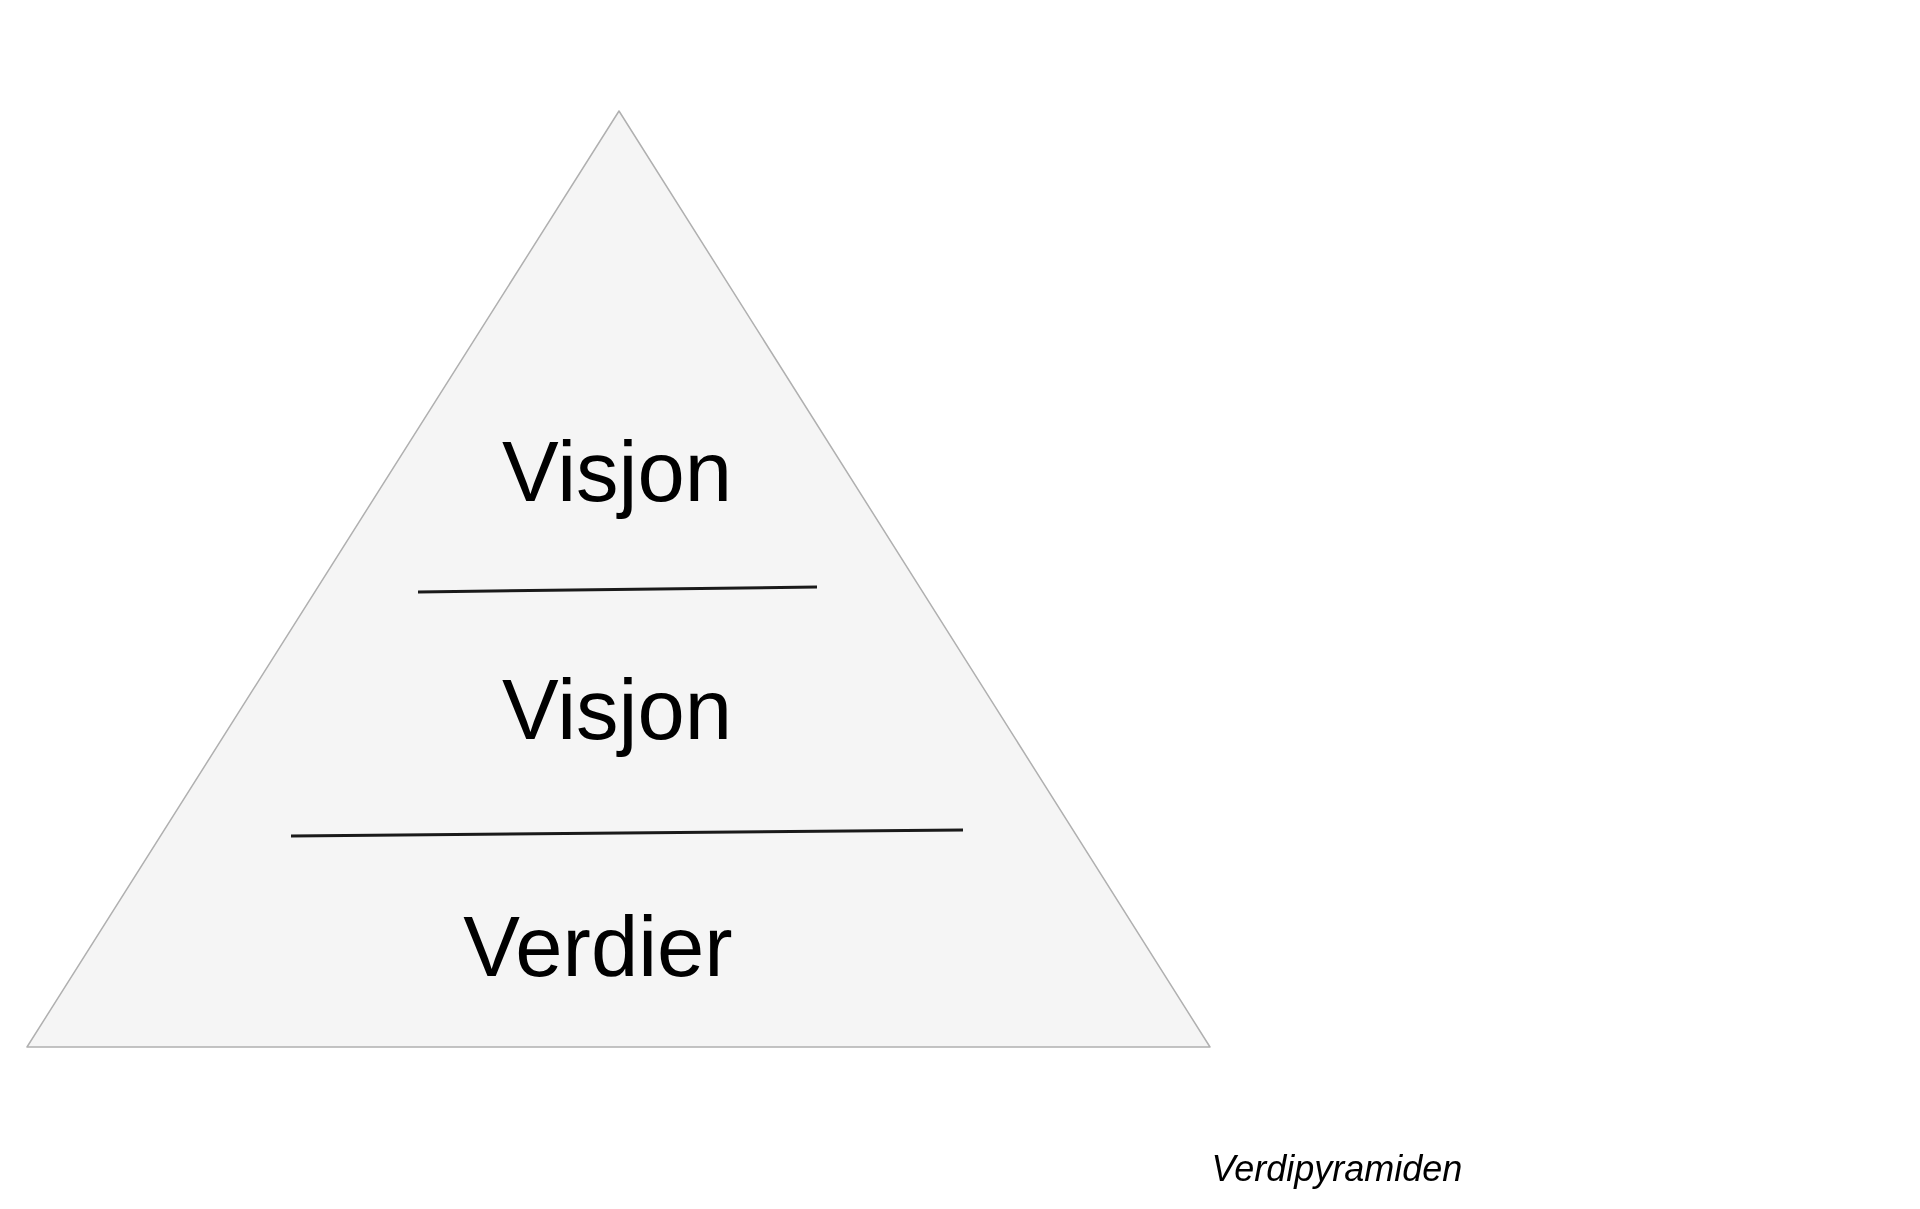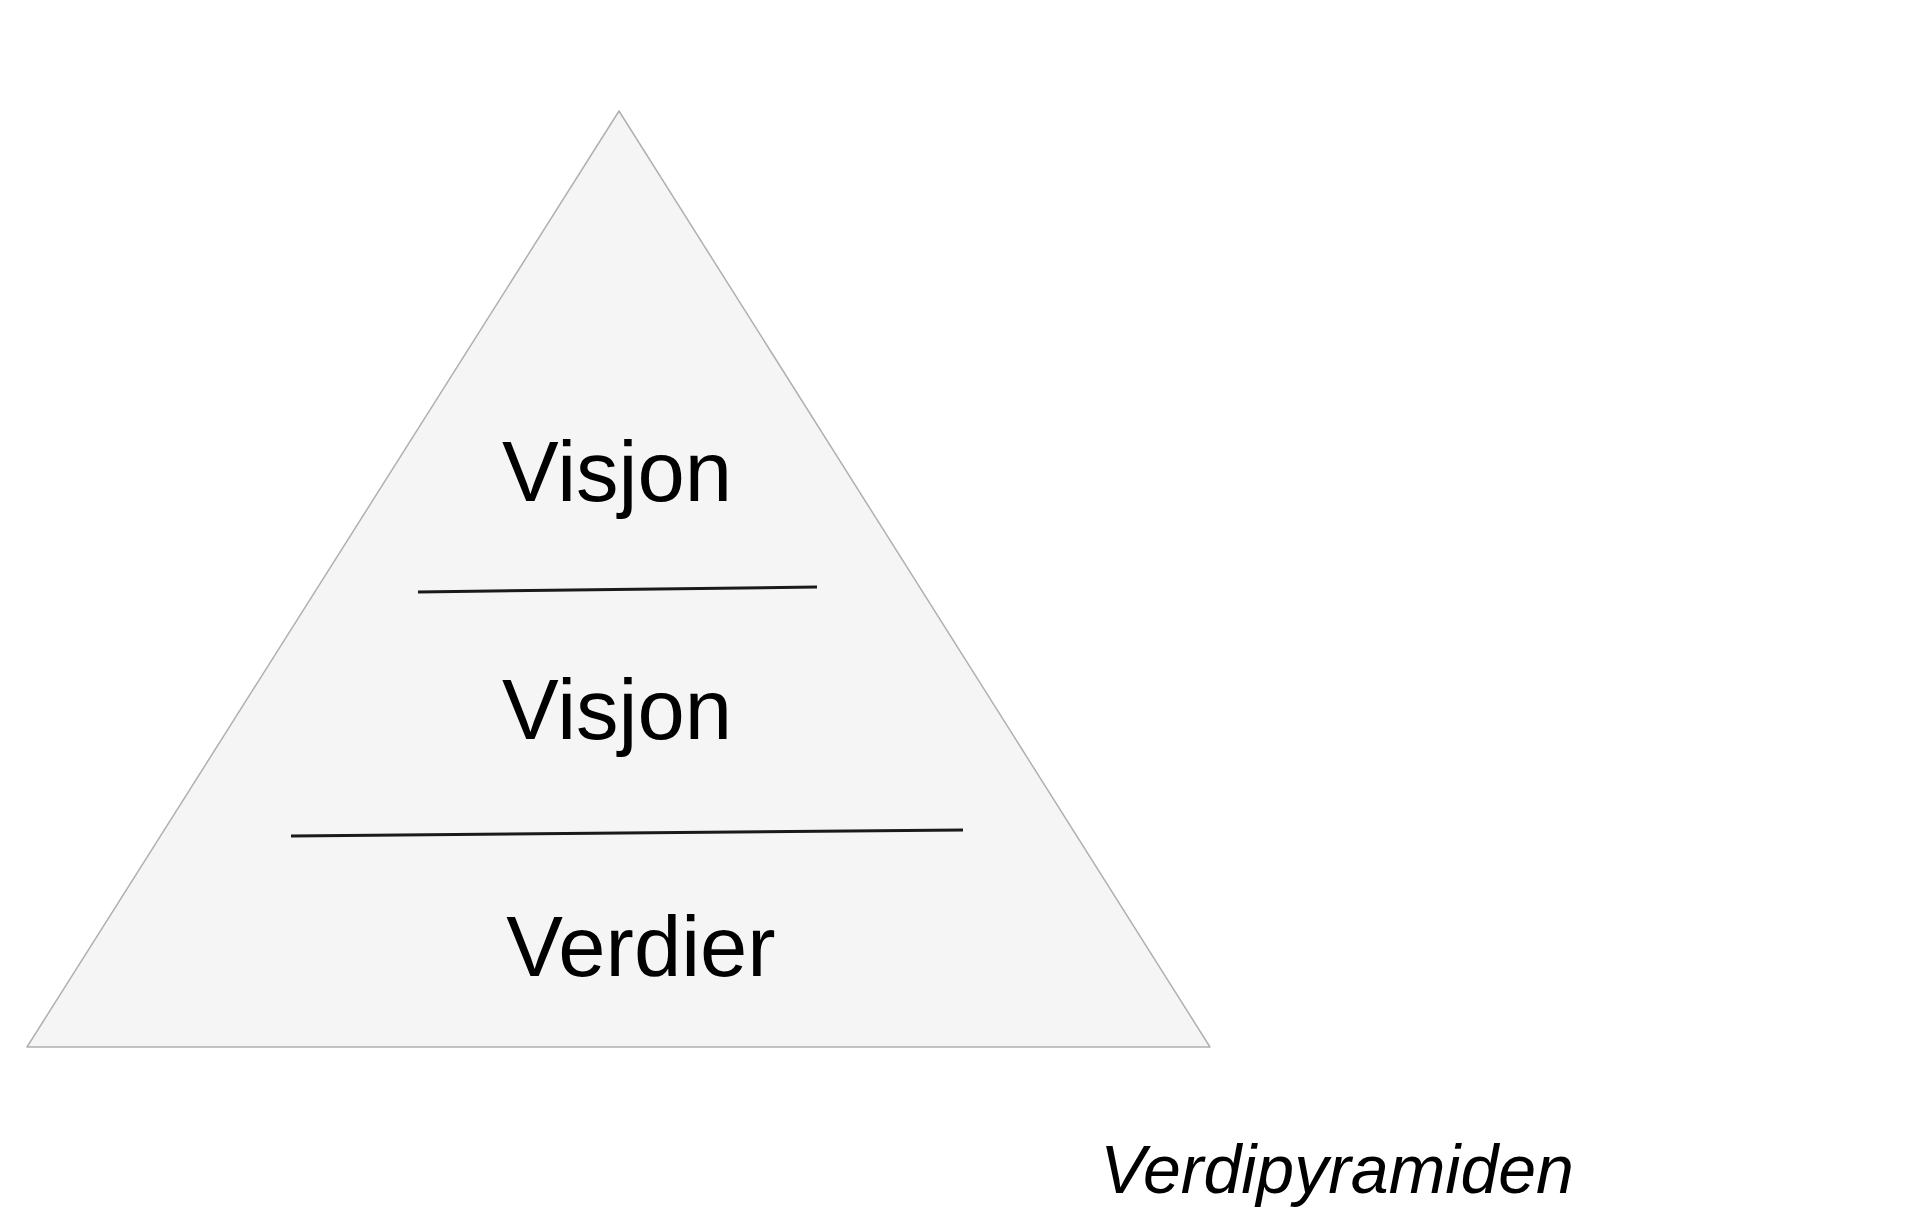--- a/index.html
+++ b/index.html
@@ -37,27 +37,27 @@
     position: absolute;
     transform: translate(-50%, -50%);
     font-size: 85px;
     line-height: 1;
     color: var(--color-text, #000000);
     white-space: nowrap;
     letter-spacing: 0;
   }
   .level-label.visjon  { left: 617px; top: 471px; }
   .level-label.misjon  { left: 617px; top: 709px; }
-  .level-label.verdier { left: 641px; top: 946px; }
+  .level-label.verdier { left: 598px; top: 946px; }
   .diagram-caption {
     position: absolute;
     left: 1337px;
     top: 1169px;
     transform: translate(-50%, -50%);
-    font-size: 68px;
+    font-size: 36px;
     font-style: italic;
     line-height: 1;
     color: var(--color-text, #000000);
     white-space: nowrap;
   }
 </style>
 </head>
 <body>
 
 <div class="stage">

